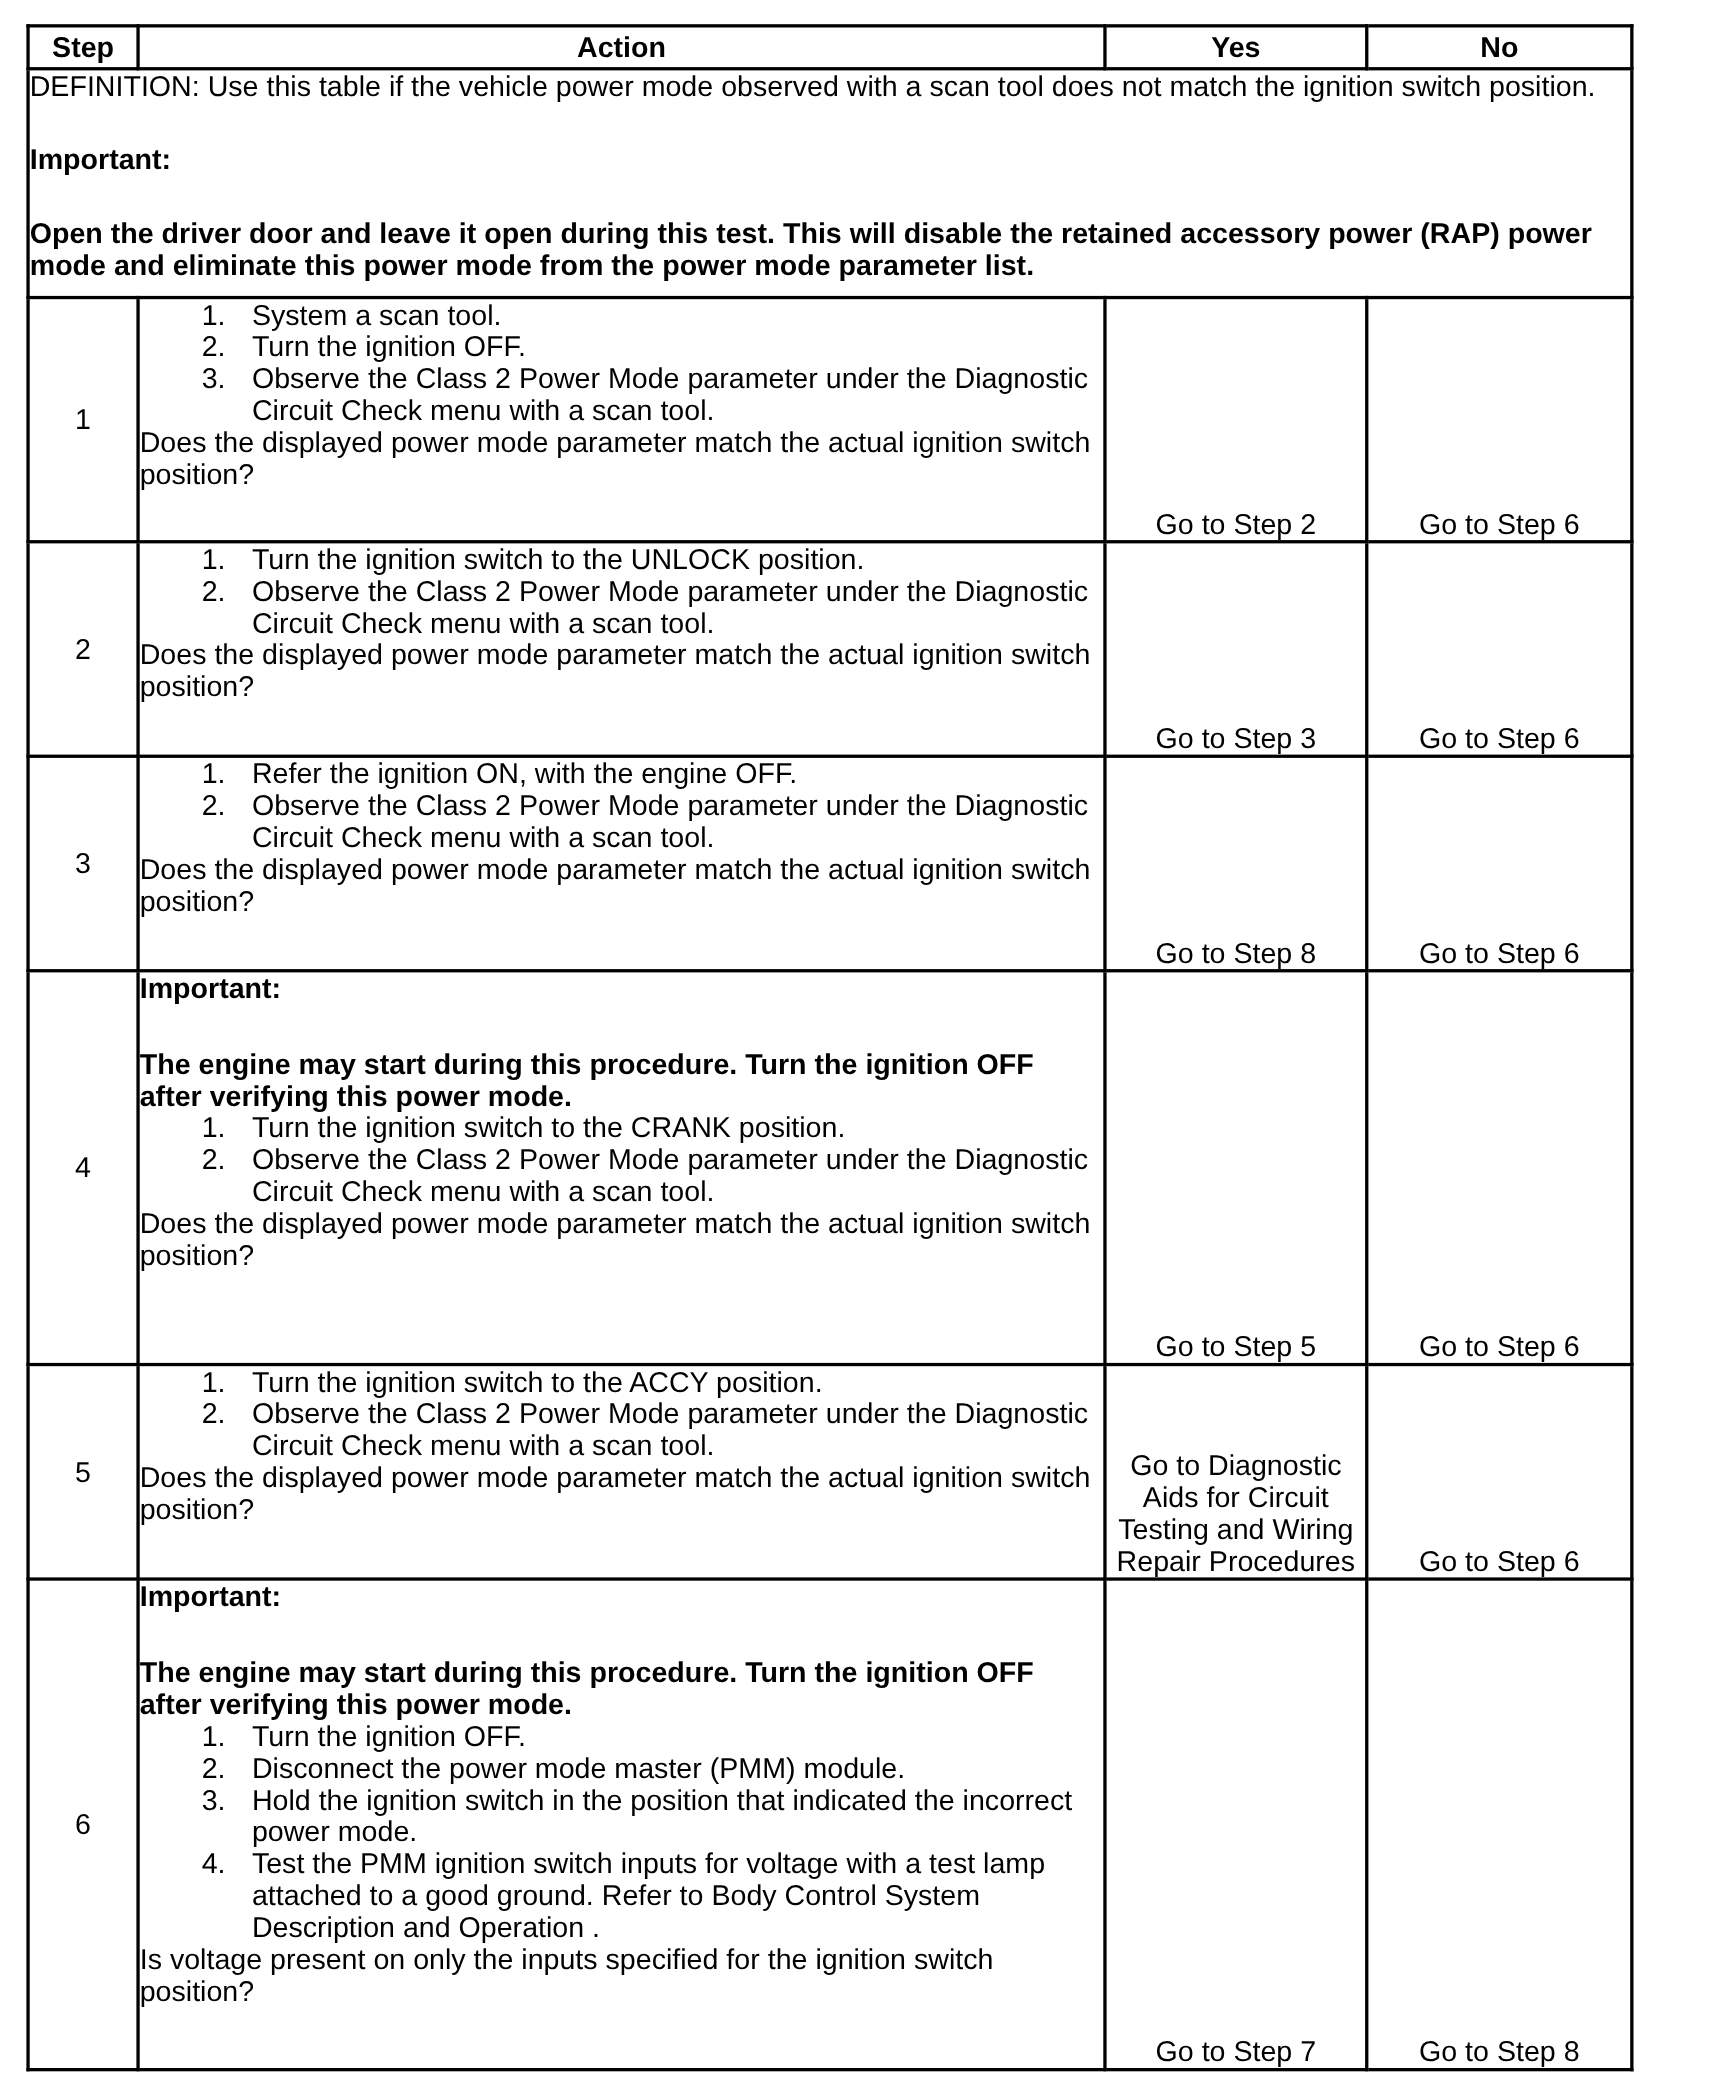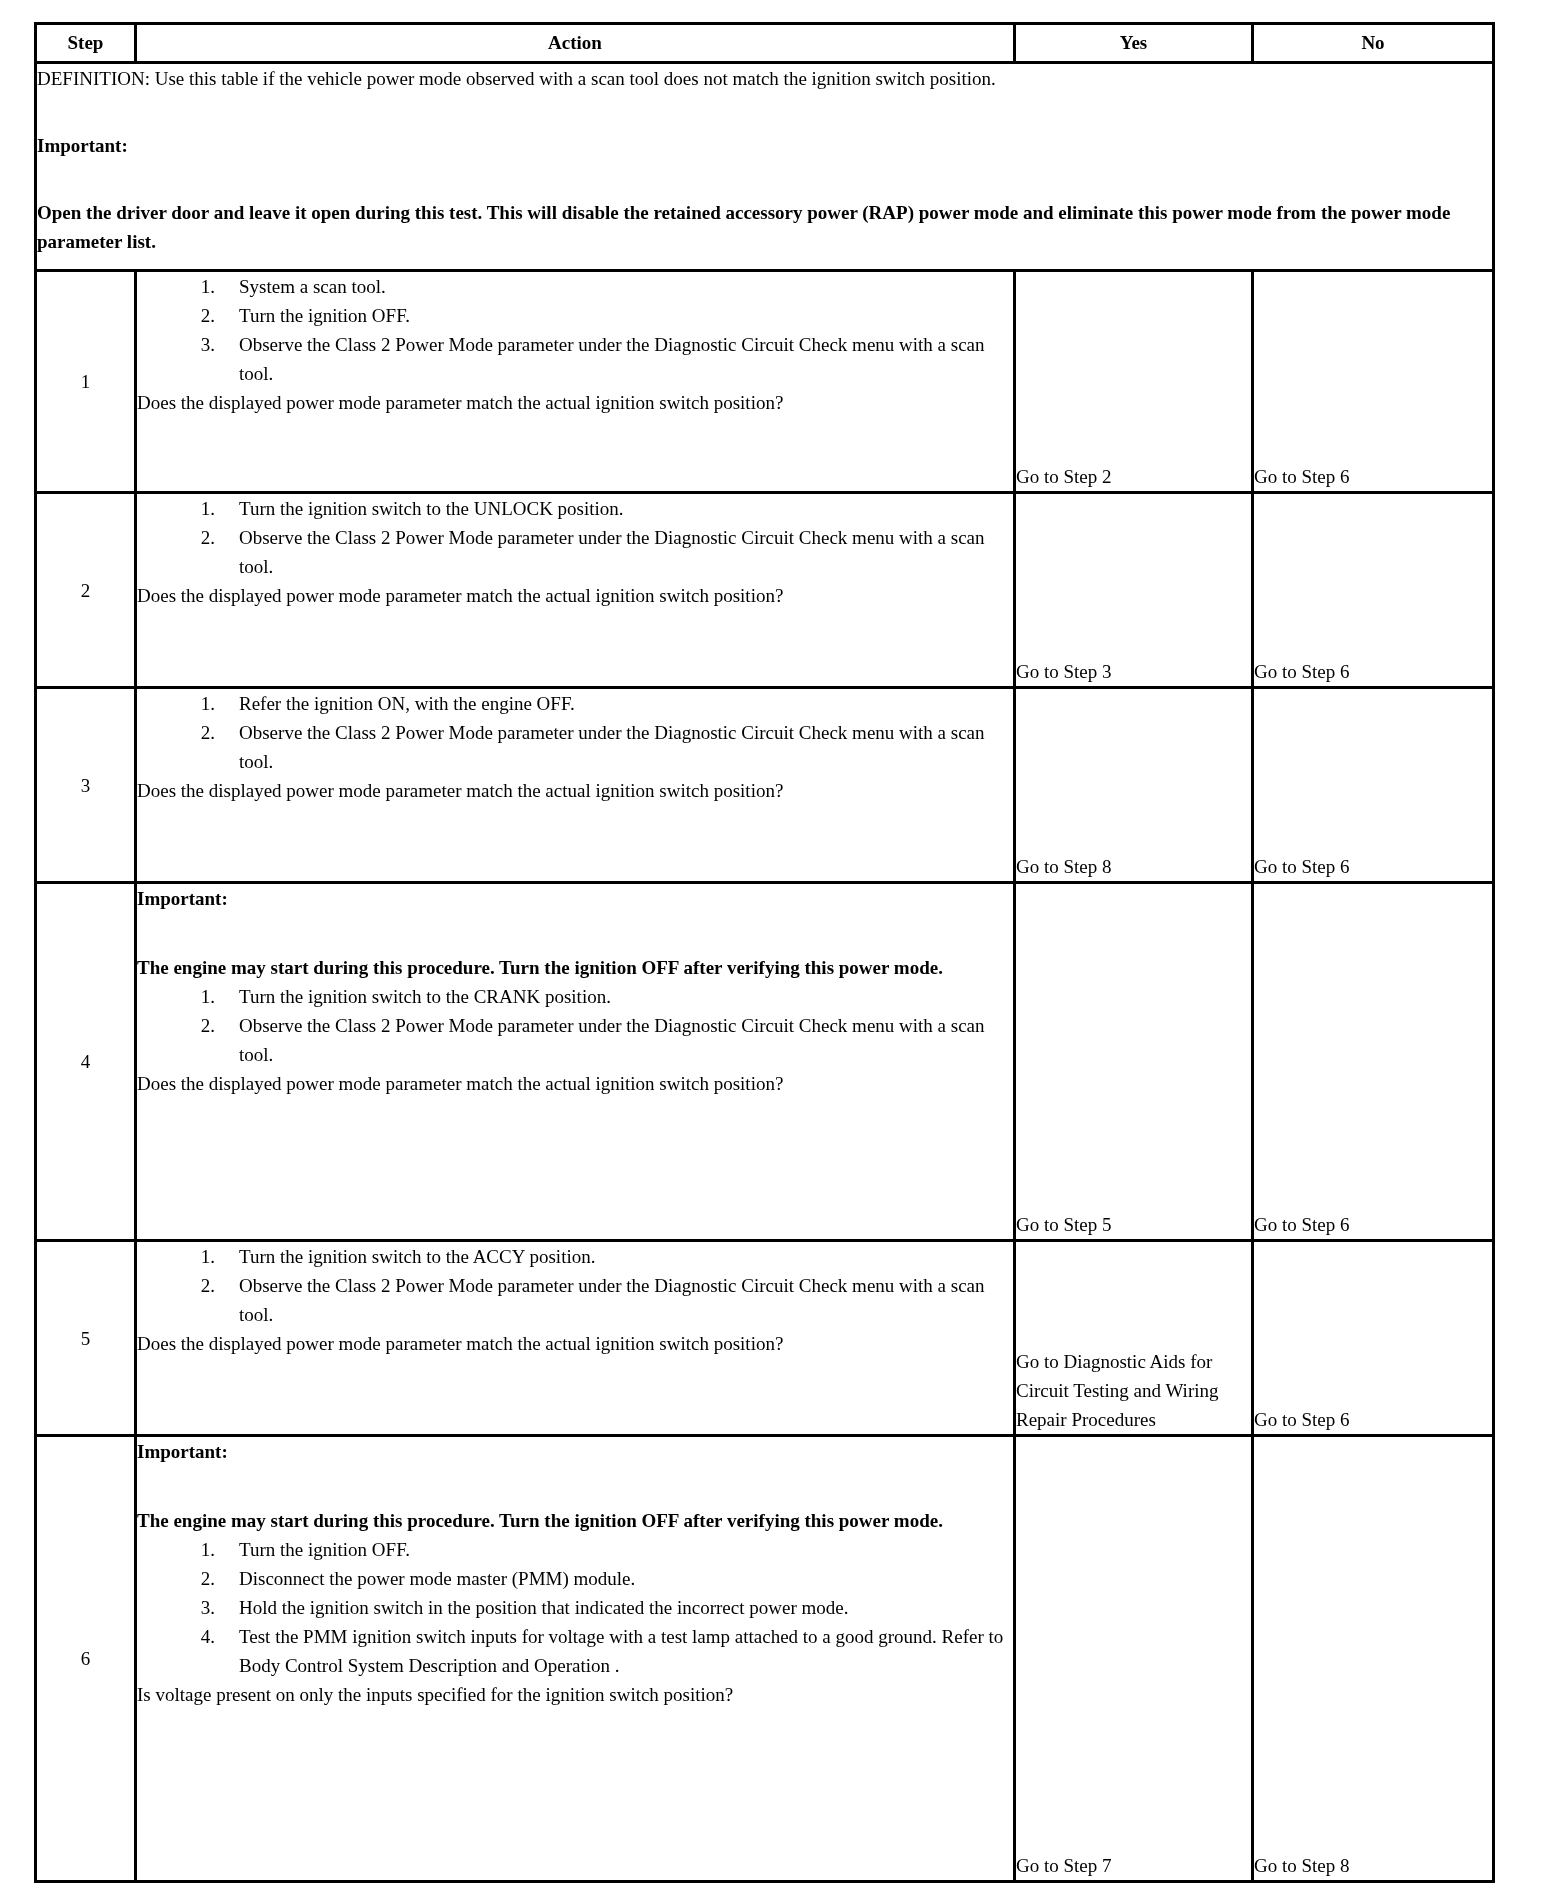--- a/index.html
+++ b/index.html
@@ -9,28 +9,27 @@
   }
   body {
     width: 1568px;
     height: 1900px;
     position: relative;
     font-family: "Liberation Sans", sans-serif;
     color: #000000;
   }
   table.diag {
     position: absolute;
-    left: 34px;
+    left: 24px;
     top: 22px;
     width: 1458px;
     border-collapse: collapse;
     table-layout: fixed;
-    font-size: 19px;
+    font-size: 26px;
     line-height: 29px;
-    font-family: Liberation Serif, serif;
   }
   table.diag td, table.diag th {
     border: 3.5px solid #000;
     padding: 0;
   }
   col.c-step { width: 100px; }
   col.c-action { width: 879px; }
   col.c-yes { width: 238px; }
   col.c-no { width: 241px; }
 
@@ -50,20 +49,21 @@
 
   td.step-num {
     text-align: center;
     vertical-align: middle;
   }
   td.action {
     vertical-align: top;
     padding: 1px 4px 0 4px;
   }
   td.yes, td.no {
+    text-align: center;
     vertical-align: bottom;
     padding: 0 4px 0 4px;
   }
 
   ol.steps {
     list-style: none;
     margin: 0;
     padding: 0;
   }
   ol.steps li {

